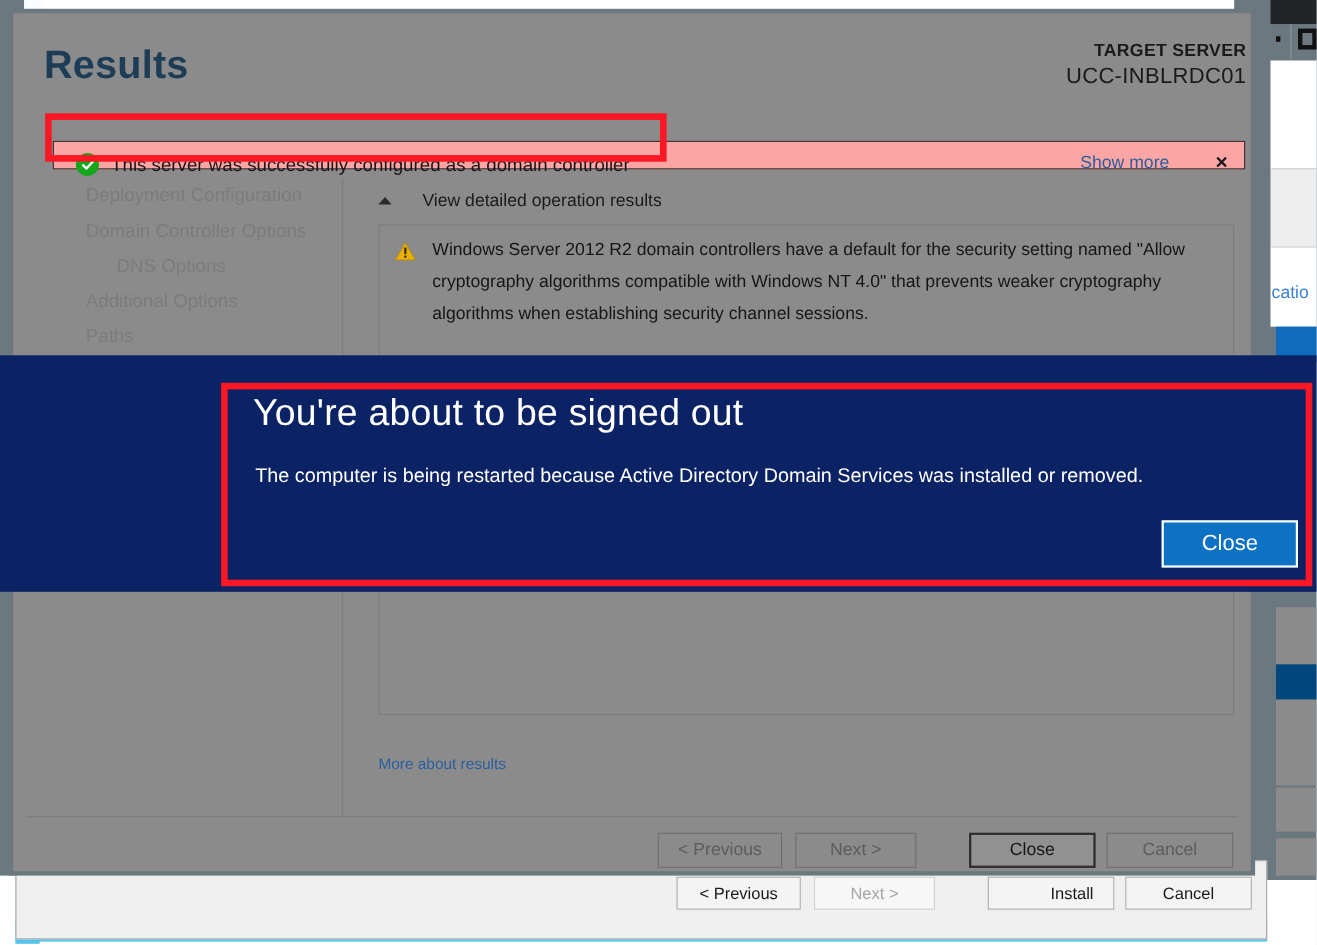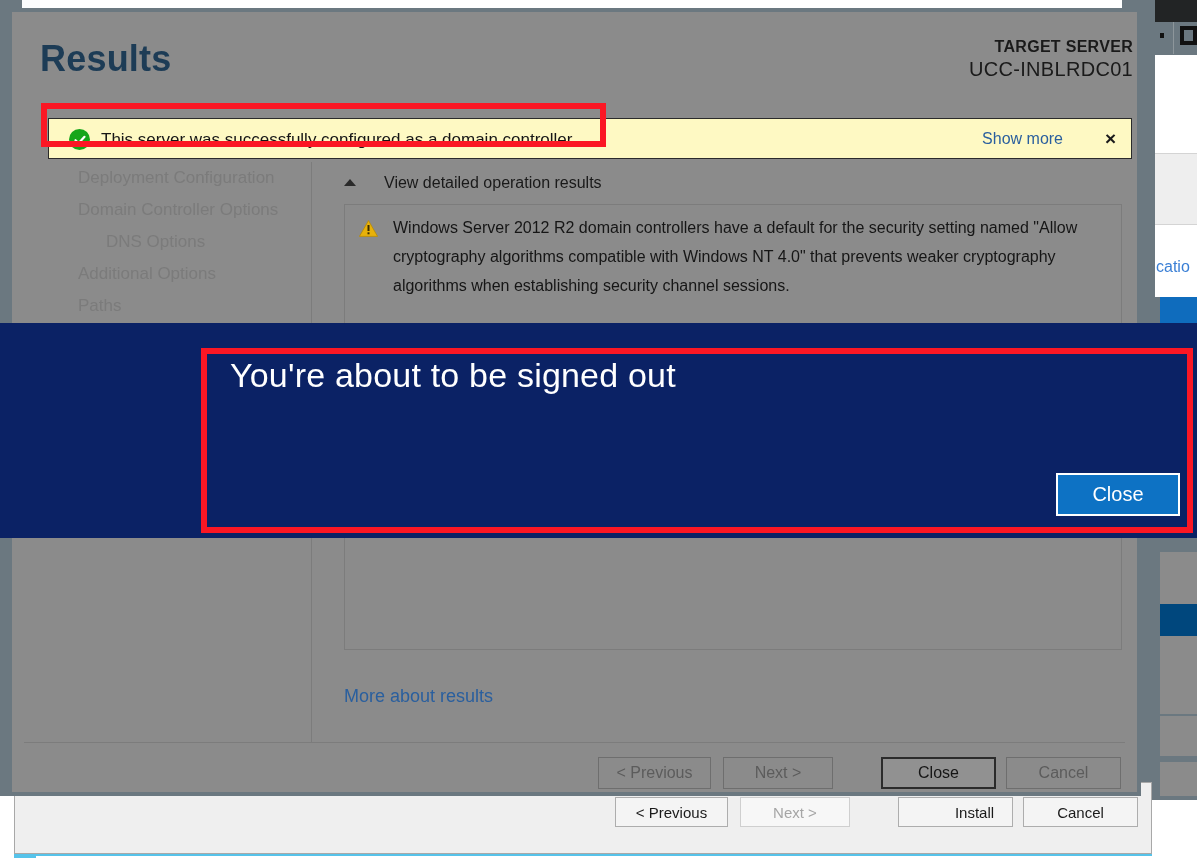--- a/index.html
+++ b/index.html
@@ -125,22 +125,22 @@
     text-align: right; line-height: 22px;
   }
   .target-server-name {
     position: absolute; right: 4px; top: 46px;
     font-size: 20px; color: #1a1a1a; letter-spacing: 0.3px;
     text-align: center; line-height: 22px;
   }
 
   
   .banner {
-    position: absolute; left: 36px; top: 106px; width: 1084px; height: 41px;
-    border: 1px solid #2b2b2b; background: #fef9c3;
+    position: absolute; left: 36px; top: 116px; width: 1084px; height: 26px;
+    border: 1px solid #2b2b2b; background: #fca5a5;
     display: flex; align-items: center;
   }
   .banner-check {
     position: absolute; left: 20px; top: 10px; width: 21px; height: 21px;
     border-radius: 50%; background: #16a61a;
     display: flex; align-items: center; justify-content: center;
   }
   .banner-check svg { display: block; }
   .banner-text {
     position: absolute; left: 52px; top: 10px;
@@ -185,21 +185,21 @@
     position: absolute; left: 14px; top: 15px; width: 19px; height: 17px;
   }
   .warn-text {
     position: absolute; left: 48px; top: 8px; width: 720px;
     font-size: 16px; color: #161616; line-height: 29px;
   }
   .warn-text p { margin: 0; }
   .warn-text p.gap { margin-top: 29px; }
   .more-link {
     position: absolute; left: 16px; top: 524px;
-    font-size: 18px; color: #2a5f9e;
+    font-size: 14px; color: #2a5f9e;
   }
   .wiz-footer-sep {
     position: absolute; left: 12px; top: 730px; width: 1101px; height: 1px;
     background: #7c7c7c;
   }
   .wiz-btn {
     position: absolute; top: 745px; height: 32px;
     border: 1px solid #6e6e6e; background: #8b8b8b;
     font-size: 16px; color: #5c5c5c; display: flex; align-items: center;
     justify-content: center;
@@ -321,18 +321,19 @@
 
     <div class="wiz-footer-sep"></div>
     <div class="wiz-btn" style="left:586px; width:113px;">&lt; Previous</div>
     <div class="wiz-btn" style="left:711px; width:110px;">Next &gt;</div>
     <div class="wiz-btn strong" style="left:869px; width:115px;">Close</div>
     <div class="wiz-btn" style="left:994px; width:115px;">Cancel</div>
   </div>
 
   <div class="signout-band"></div>
   <div class="signout-title">You're about to be signed out</div>
+  <div class="signout-body">The computer is being restarted because Active Directory Domain Services was installed or removed.</div>
   <div class="signout-close">Close</div>
 
   <div class="anno anno-banner"></div>
   <div class="anno anno-dialog"></div>
 
 </div>
 
 </body></html>

